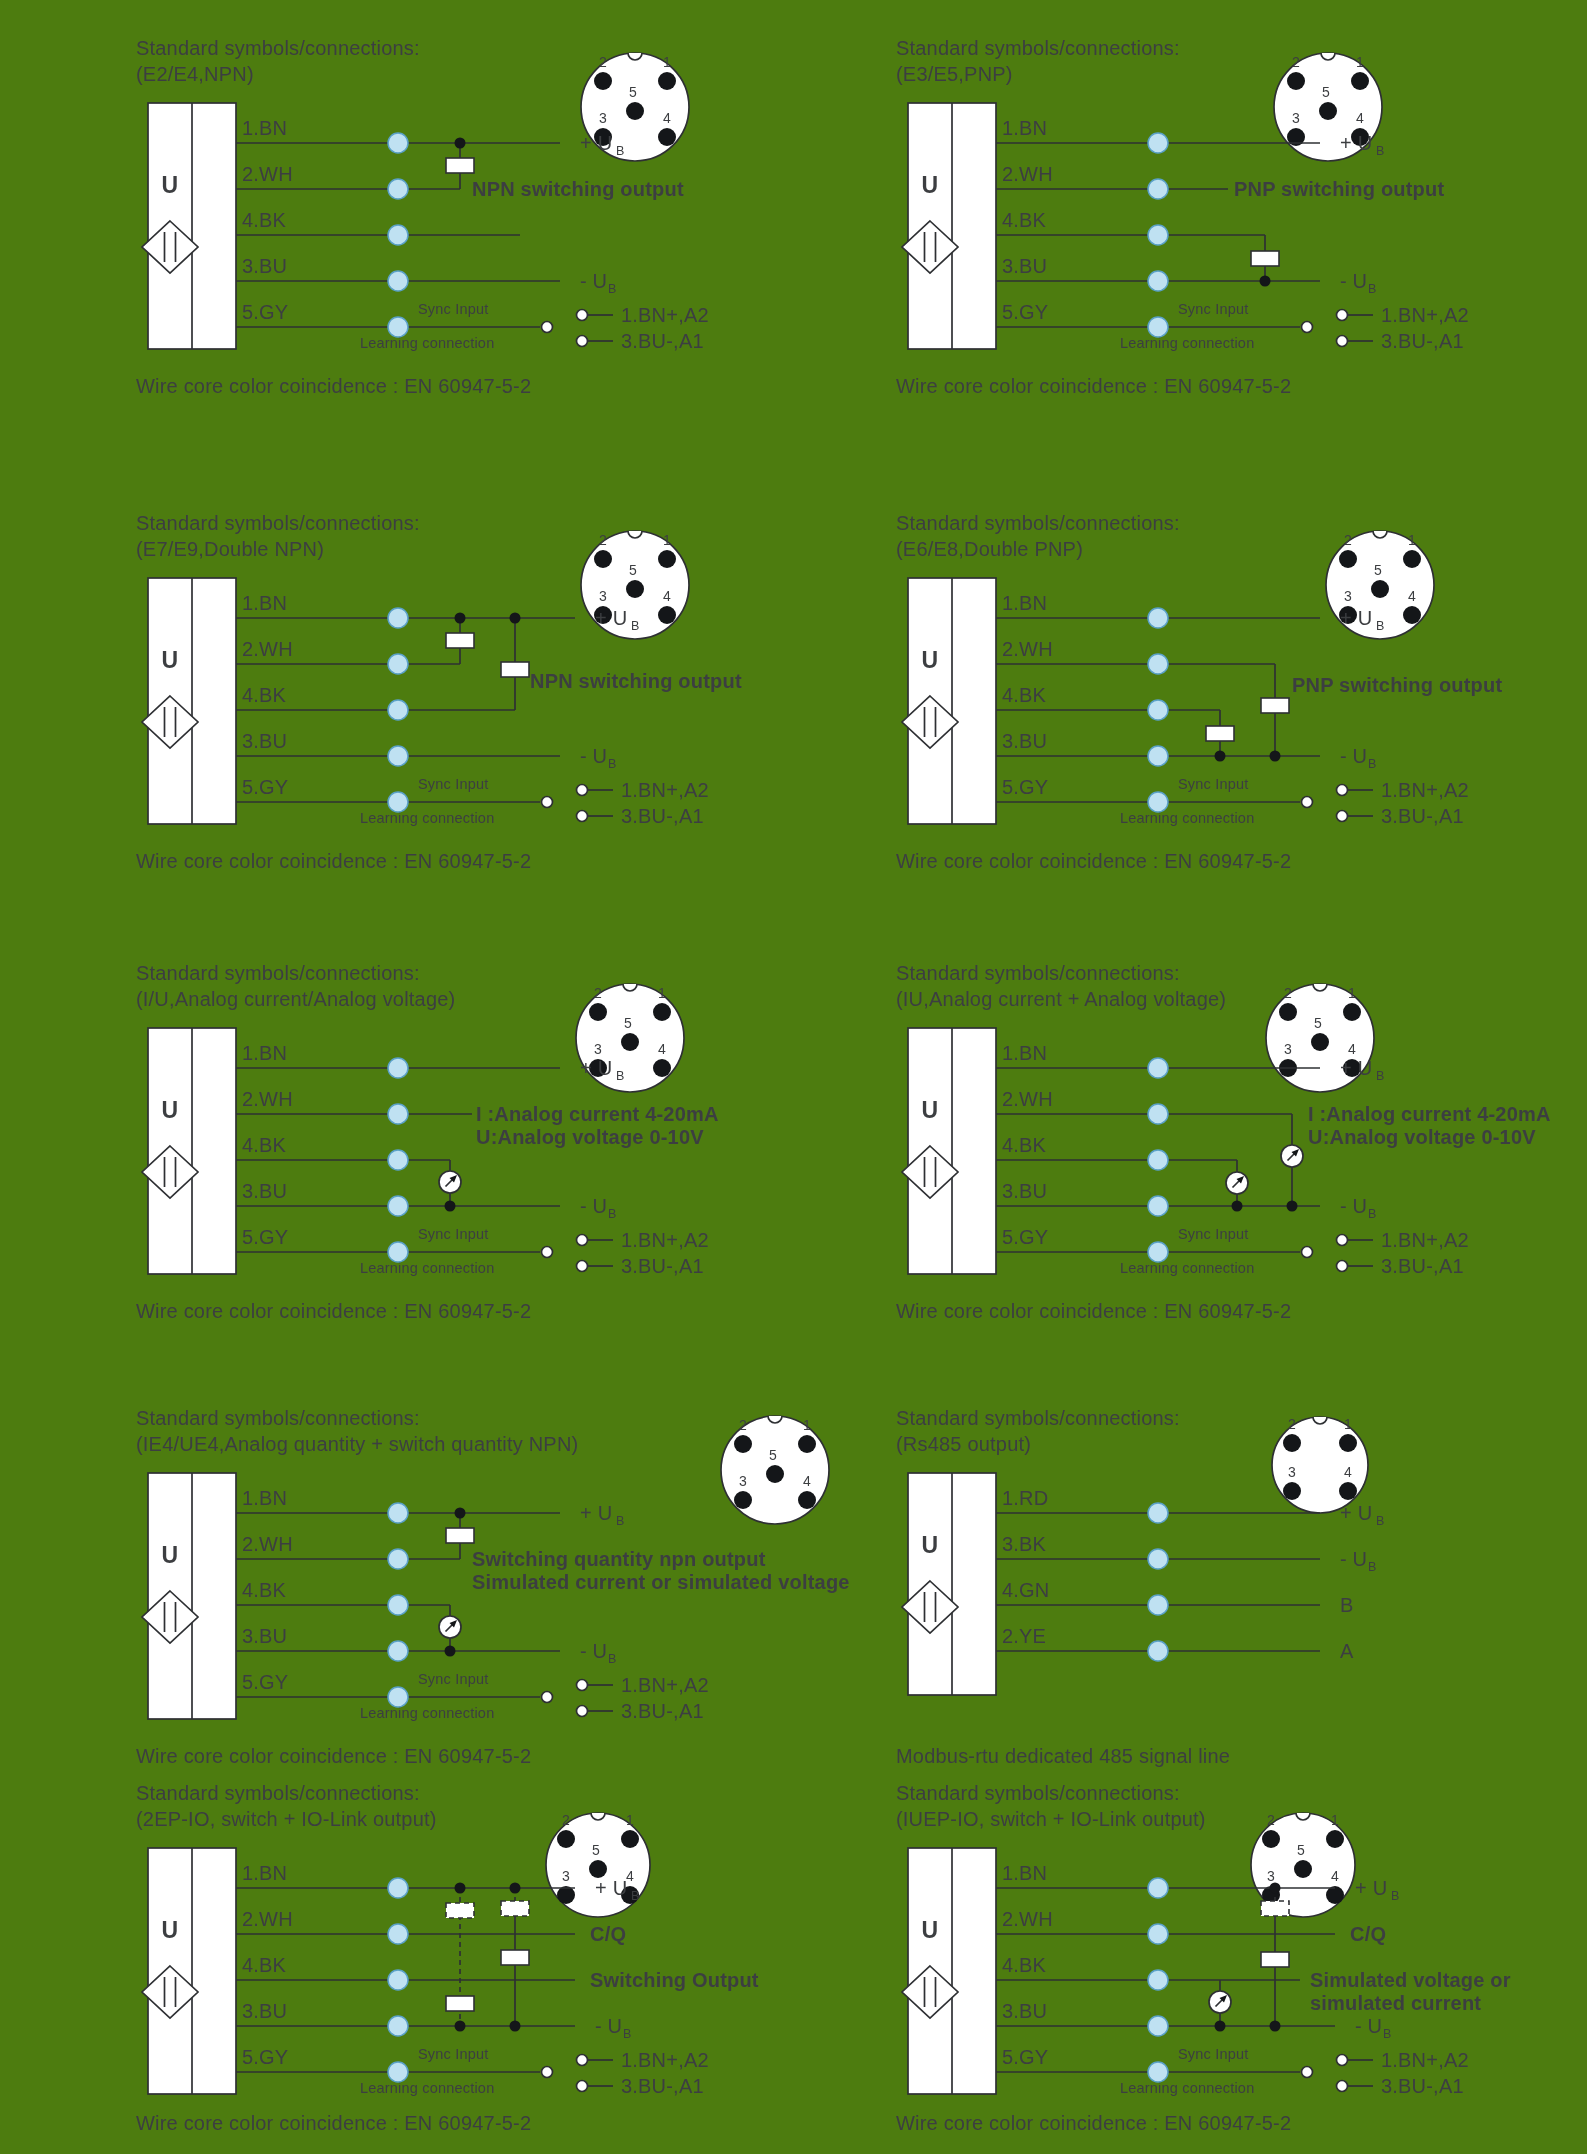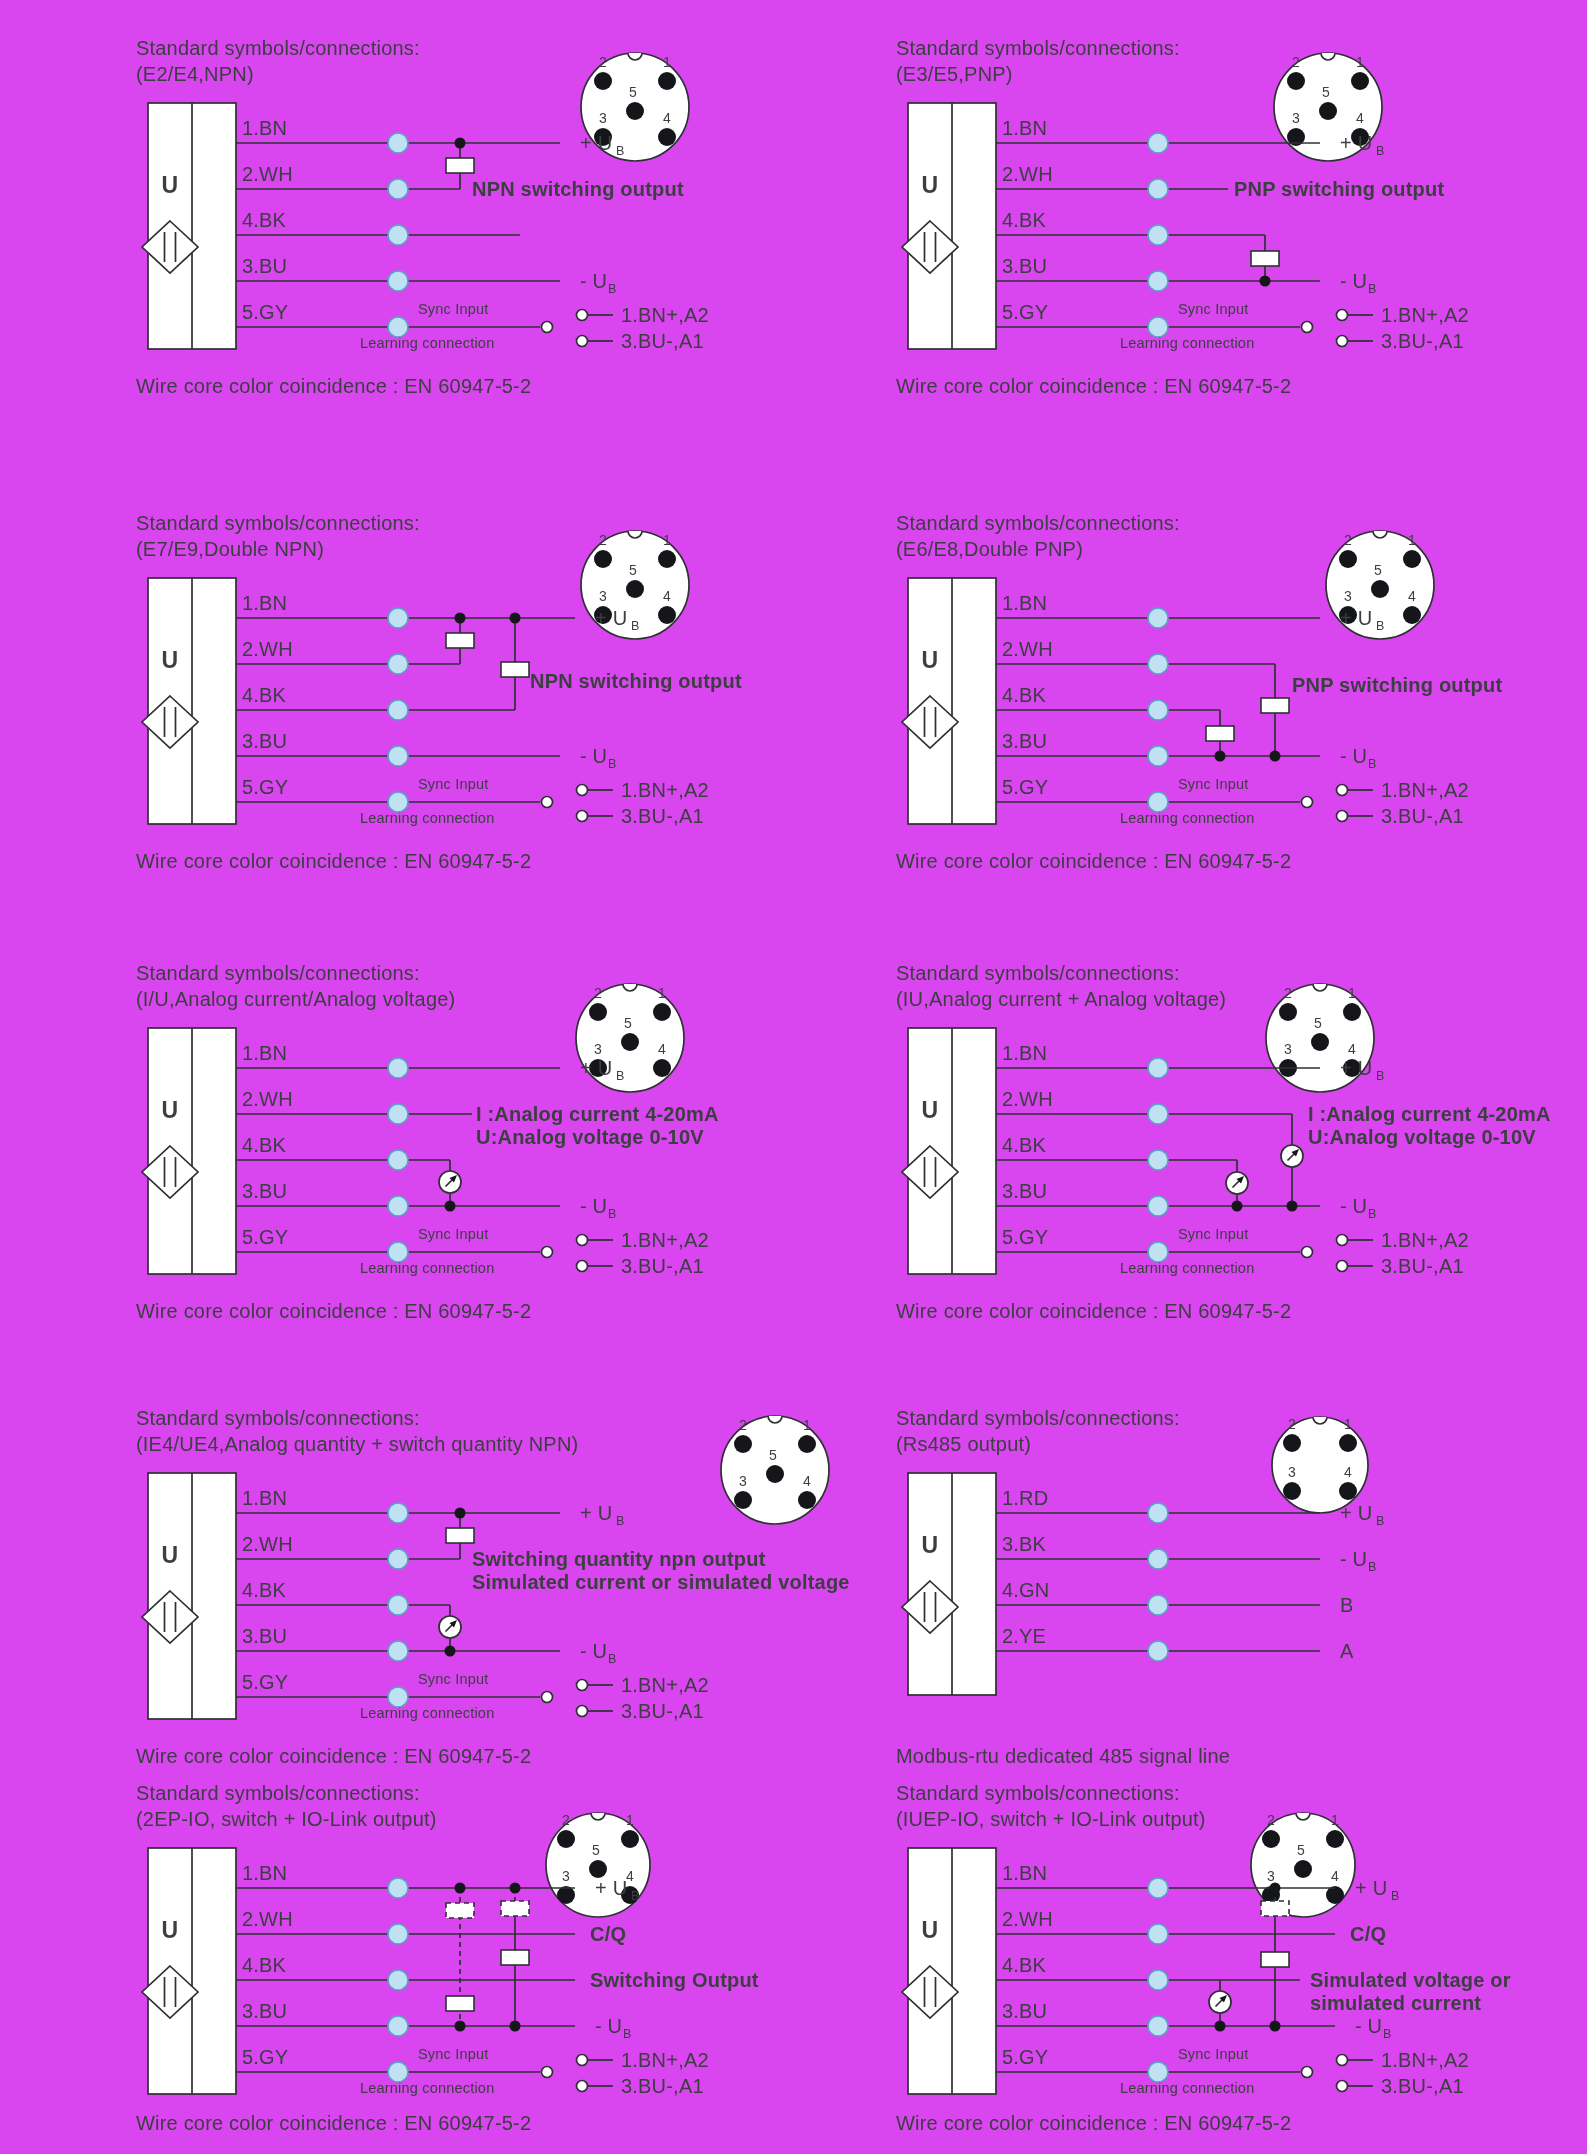--- a/index.html
+++ b/index.html
@@ -1,17 +1,17 @@
 <!DOCTYPE html>
 <html><head>
 <meta charset="utf-8">
 <style>
 *{margin:0;padding:0;box-sizing:border-box}
 html,body{background:#e9e9e9}
-.page{position:relative;width:1587px;height:2154px;background:#d946ef;overflow:hidden;font-family:"Liberation Sans",sans-serif}
+.page{position:relative;width:1587px;height:2154px;background:#4d7c0f;overflow:hidden;font-family:"Liberation Sans",sans-serif}
 svg.cell{position:absolute;overflow:visible}
 .ln{stroke:#2e3033;stroke-width:1.7;fill:none}
 .fw{fill:#fff}
 .dsh{stroke-dasharray:5 4}
 .pin{fill:#141619;stroke:none}
 .dot{fill:#141619;stroke:none}
 .term{fill:#bfe1f2;stroke:#5aa1c8;stroke-width:1.5}
 .res{fill:#fff;stroke:#2e3033;stroke-width:1.6}
 .oc{fill:#fff;stroke:#2e3033;stroke-width:1.7}
 .t{fill:#3c3e41;font-family:"Liberation Sans",sans-serif;font-size:20px;letter-spacing:.2px}

